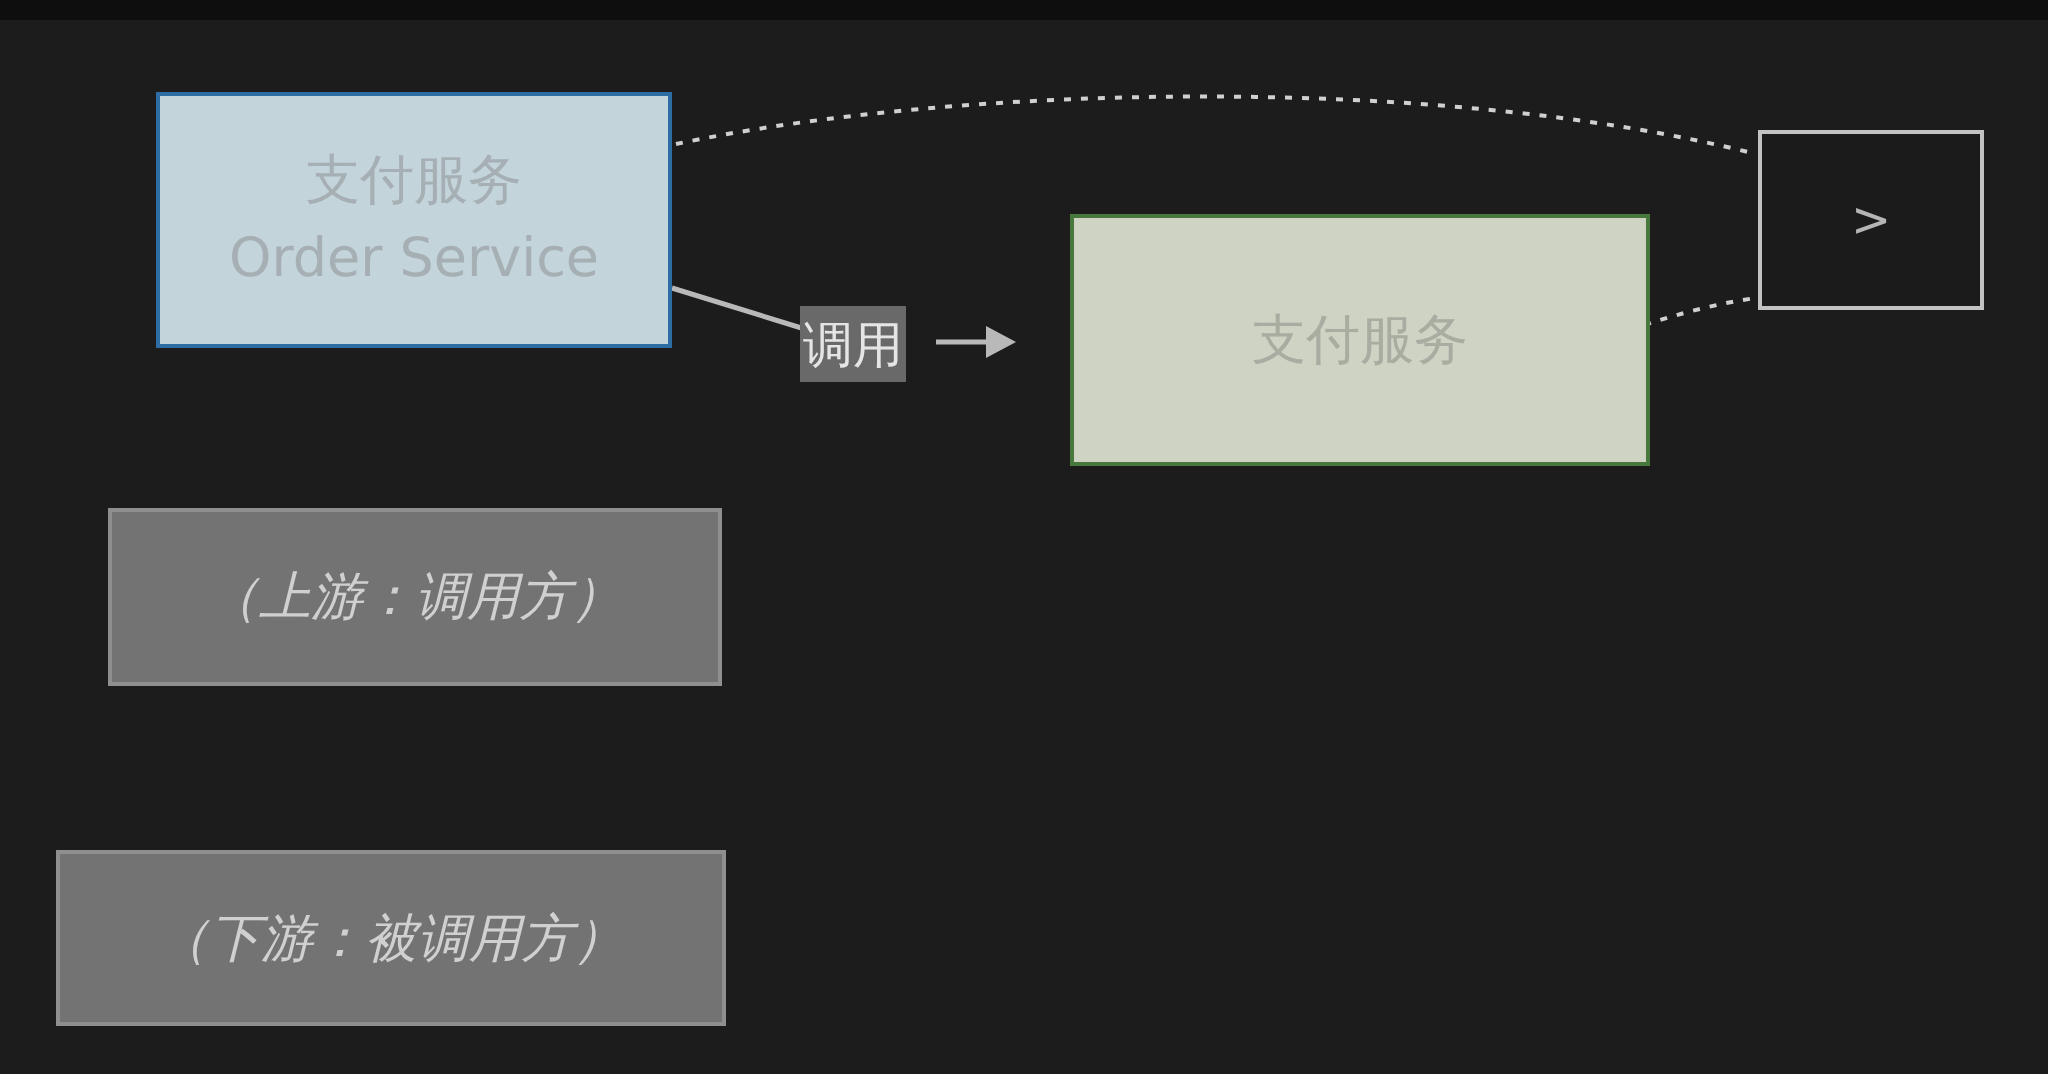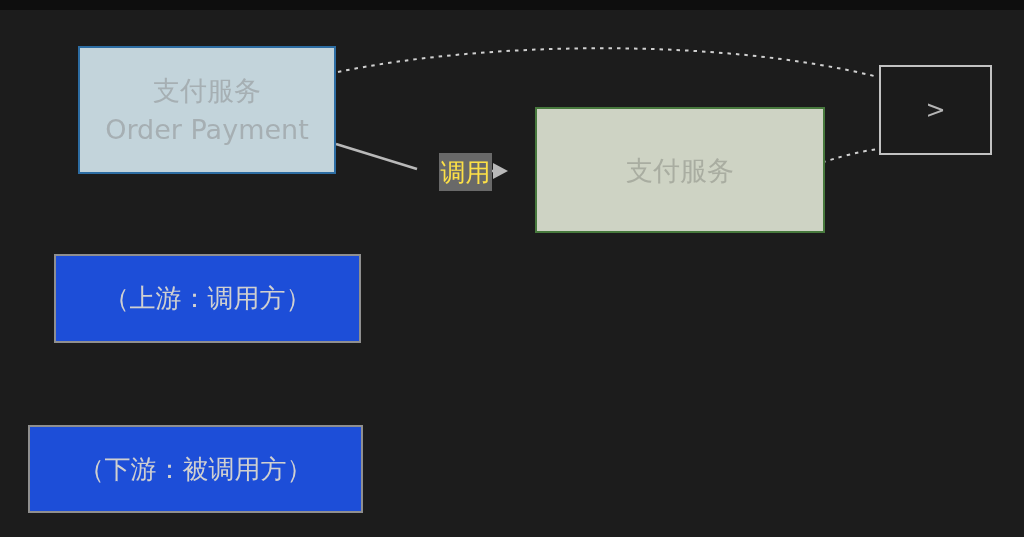--- a/index.html
+++ b/index.html
@@ -56,49 +56,50 @@
     margin-left: 28px;
   }
   .node-payment .line-zh,
   .node-payment .line-en {
     color: #a9ada1;
     font-size: 27px;
     line-height: 39px;
   }
   .edge-label {
     position: absolute;
-    left: 439px; top: 153px;
+    left: 400px; top: 153px;
     width: 53px; height: 38px;
     background: #696969;
-    color: #fde047;
+    color: #e5e5e5;
     font-size: 25px;
     display: flex;
     align-items: center;
     justify-content: center;
     z-index: 3;
   }
   .node-next {
     left: 879px; top: 65px;
     width: 113px; height: 90px;
     background: #1b1b1b;
     border: 2px solid #c2c2c2;
     color: #b5b5b5;
     font-size: 24px;
   }
   .note {
     position: absolute;
     box-sizing: border-box;
     border: 2px solid #8f8f8f;
-    background: #1d4ed8;
+    background: #737373;
     color: #d0d0d0;
     font-size: 26px;
     display: flex;
     align-items: center;
     justify-content: center;
     text-align: center;
+    font-style: italic;
   }
   .note-upstream {
     left: 54px; top: 254px;
     width: 307px; height: 89px;
   }
   .note-downstream {
     left: 28px; top: 425px;
     width: 335px; height: 88px;
   }
 </style>
@@ -116,21 +117,21 @@
     <path d="M468,171 L494,171" stroke="#b9b9b9" stroke-width="2.5" fill="none"></path>
     <polygon points="493,163 508,171 493,179" fill="#b9b9b9"></polygon>
 
     <path d="M338,72 C480,42 720,37 878,77" stroke="#d0d0d0" stroke-width="2" stroke-dasharray="3.5,5" fill="none"></path>
 
     <path d="M798,171 C830,159 856,152 878,149" stroke="#d0d0d0" stroke-width="2" stroke-dasharray="3.5,5" fill="none"></path>
   </svg>
 
   <div class="node node-order">
     <div class="line-zh">支付服务</div>
-    <div class="line-en">Order Payment</div>
+    <div class="line-en">Order Service</div>
   </div>
 
   <div class="node node-payment">
     <div class="line-zh">支付服务</div>
   </div>
 
   <div class="edge-label">
     <span>调用</span>
   </div>
 

